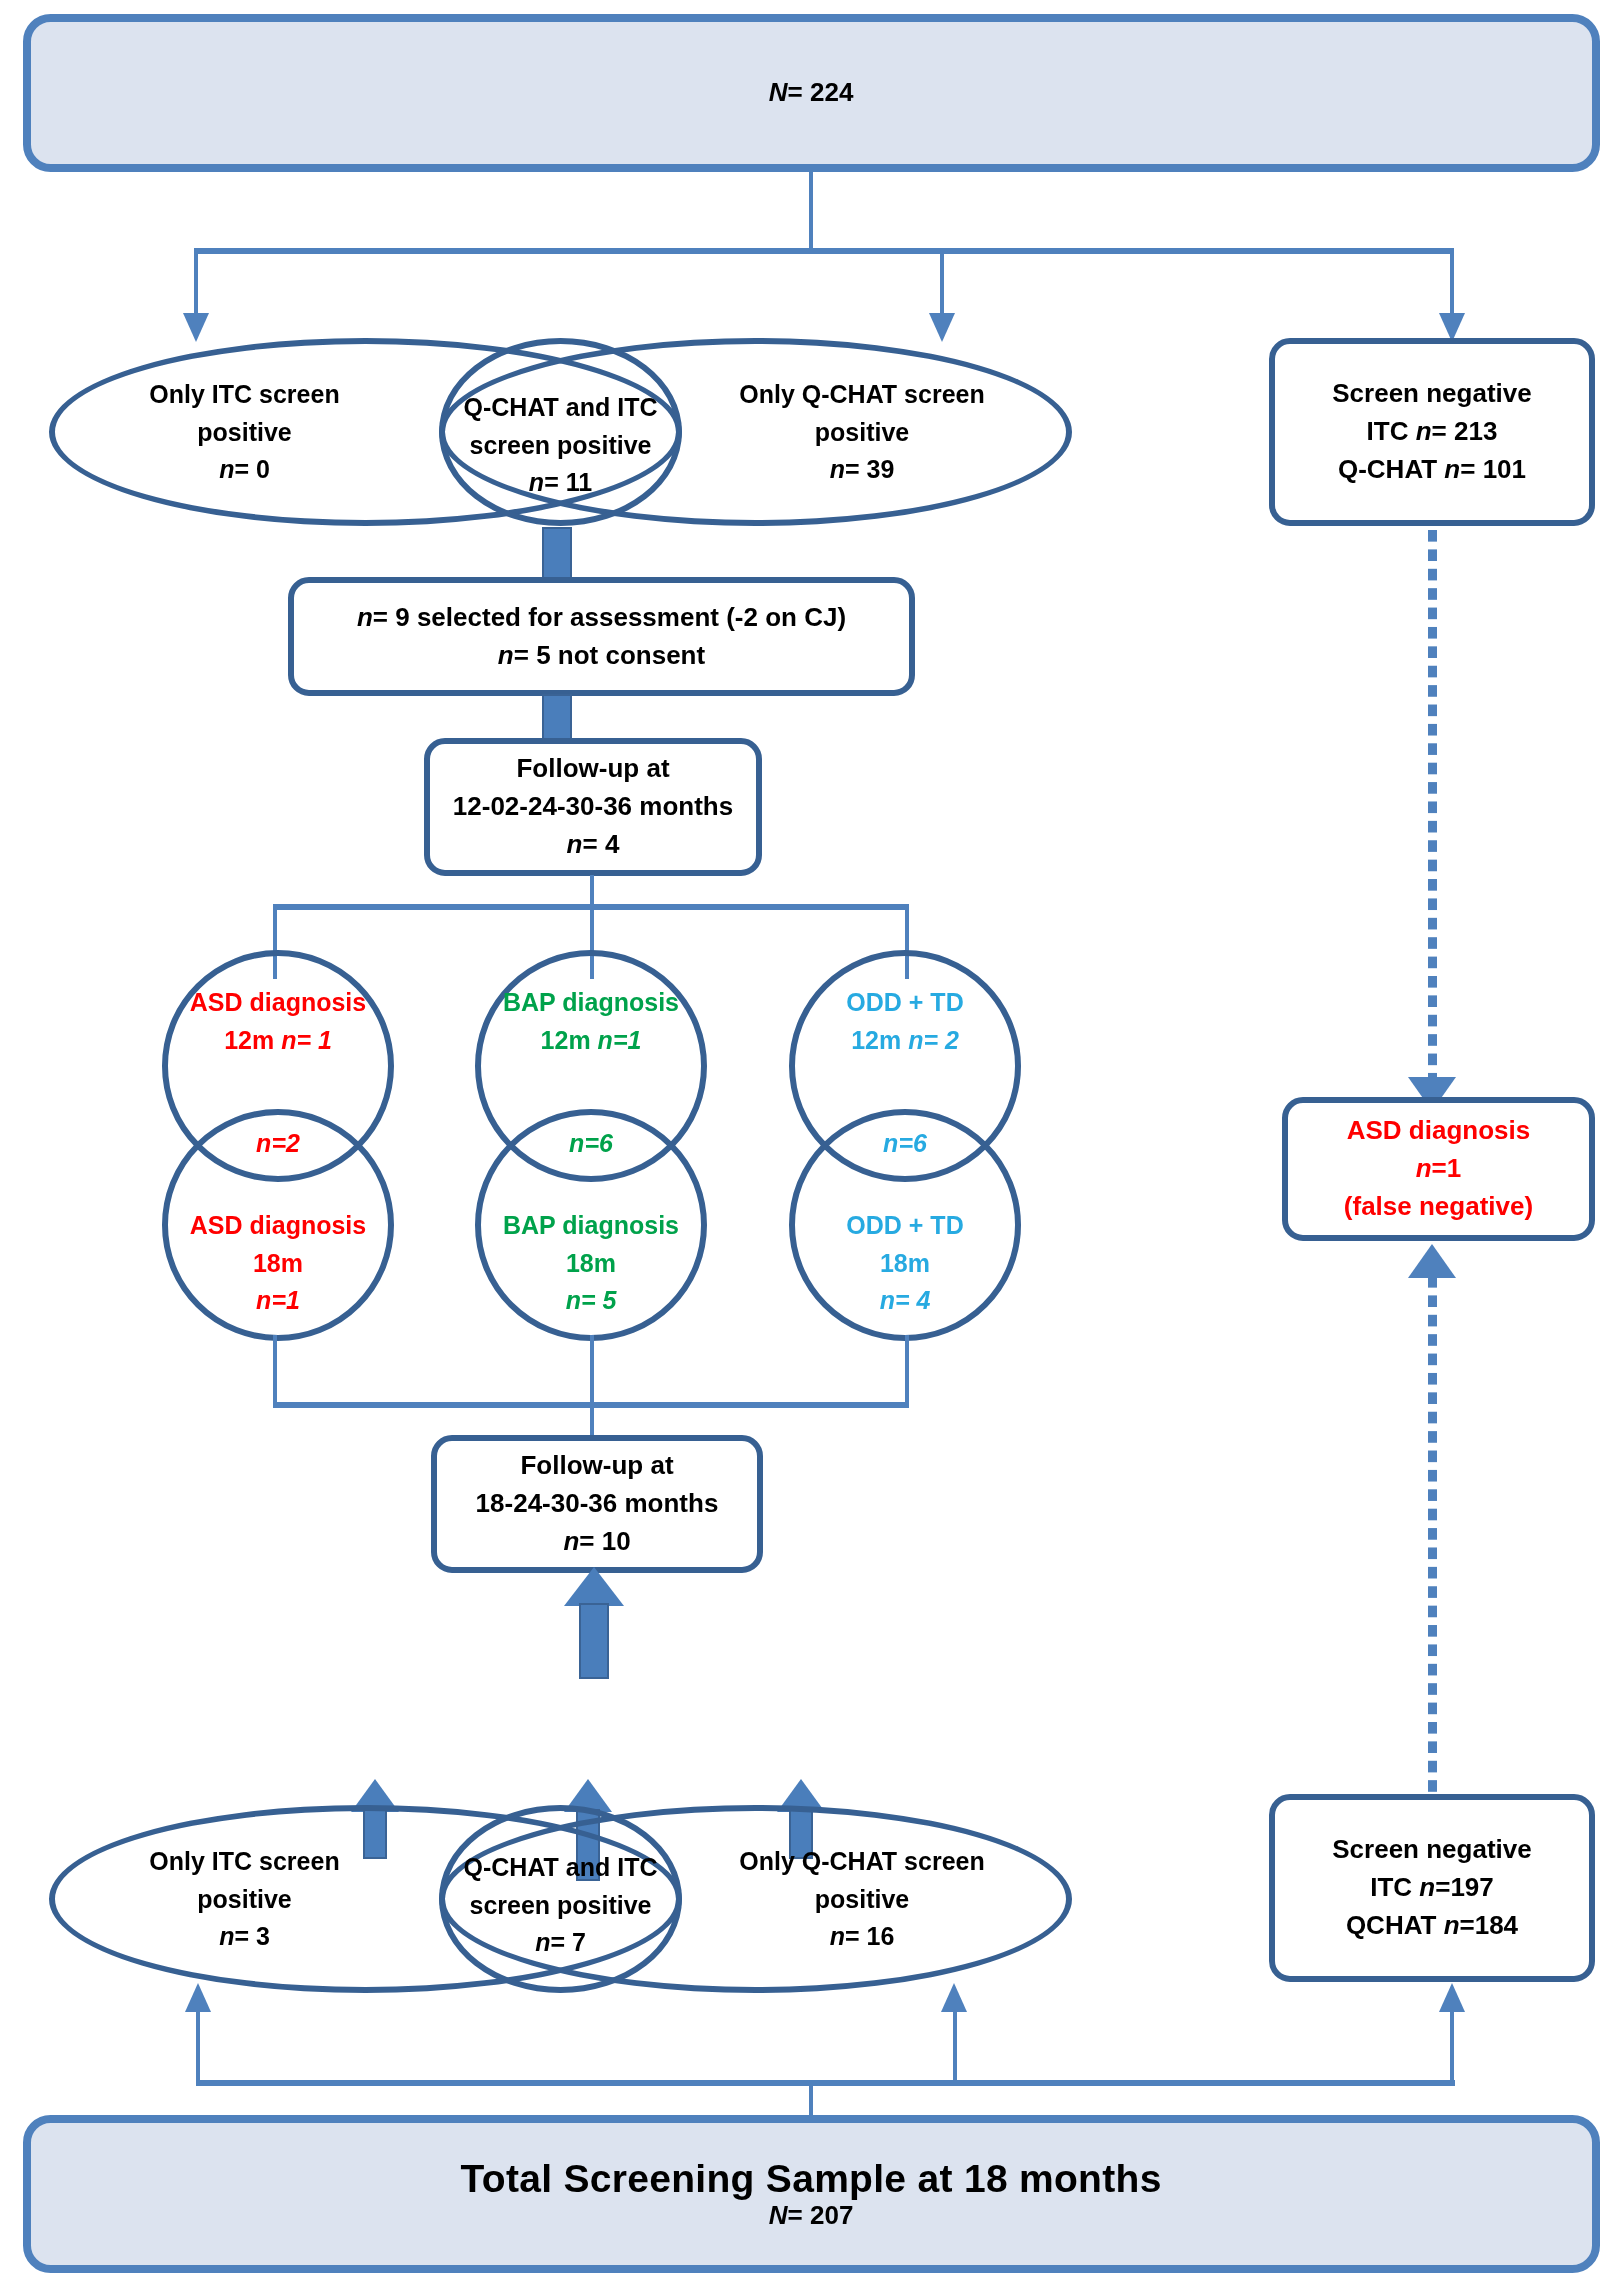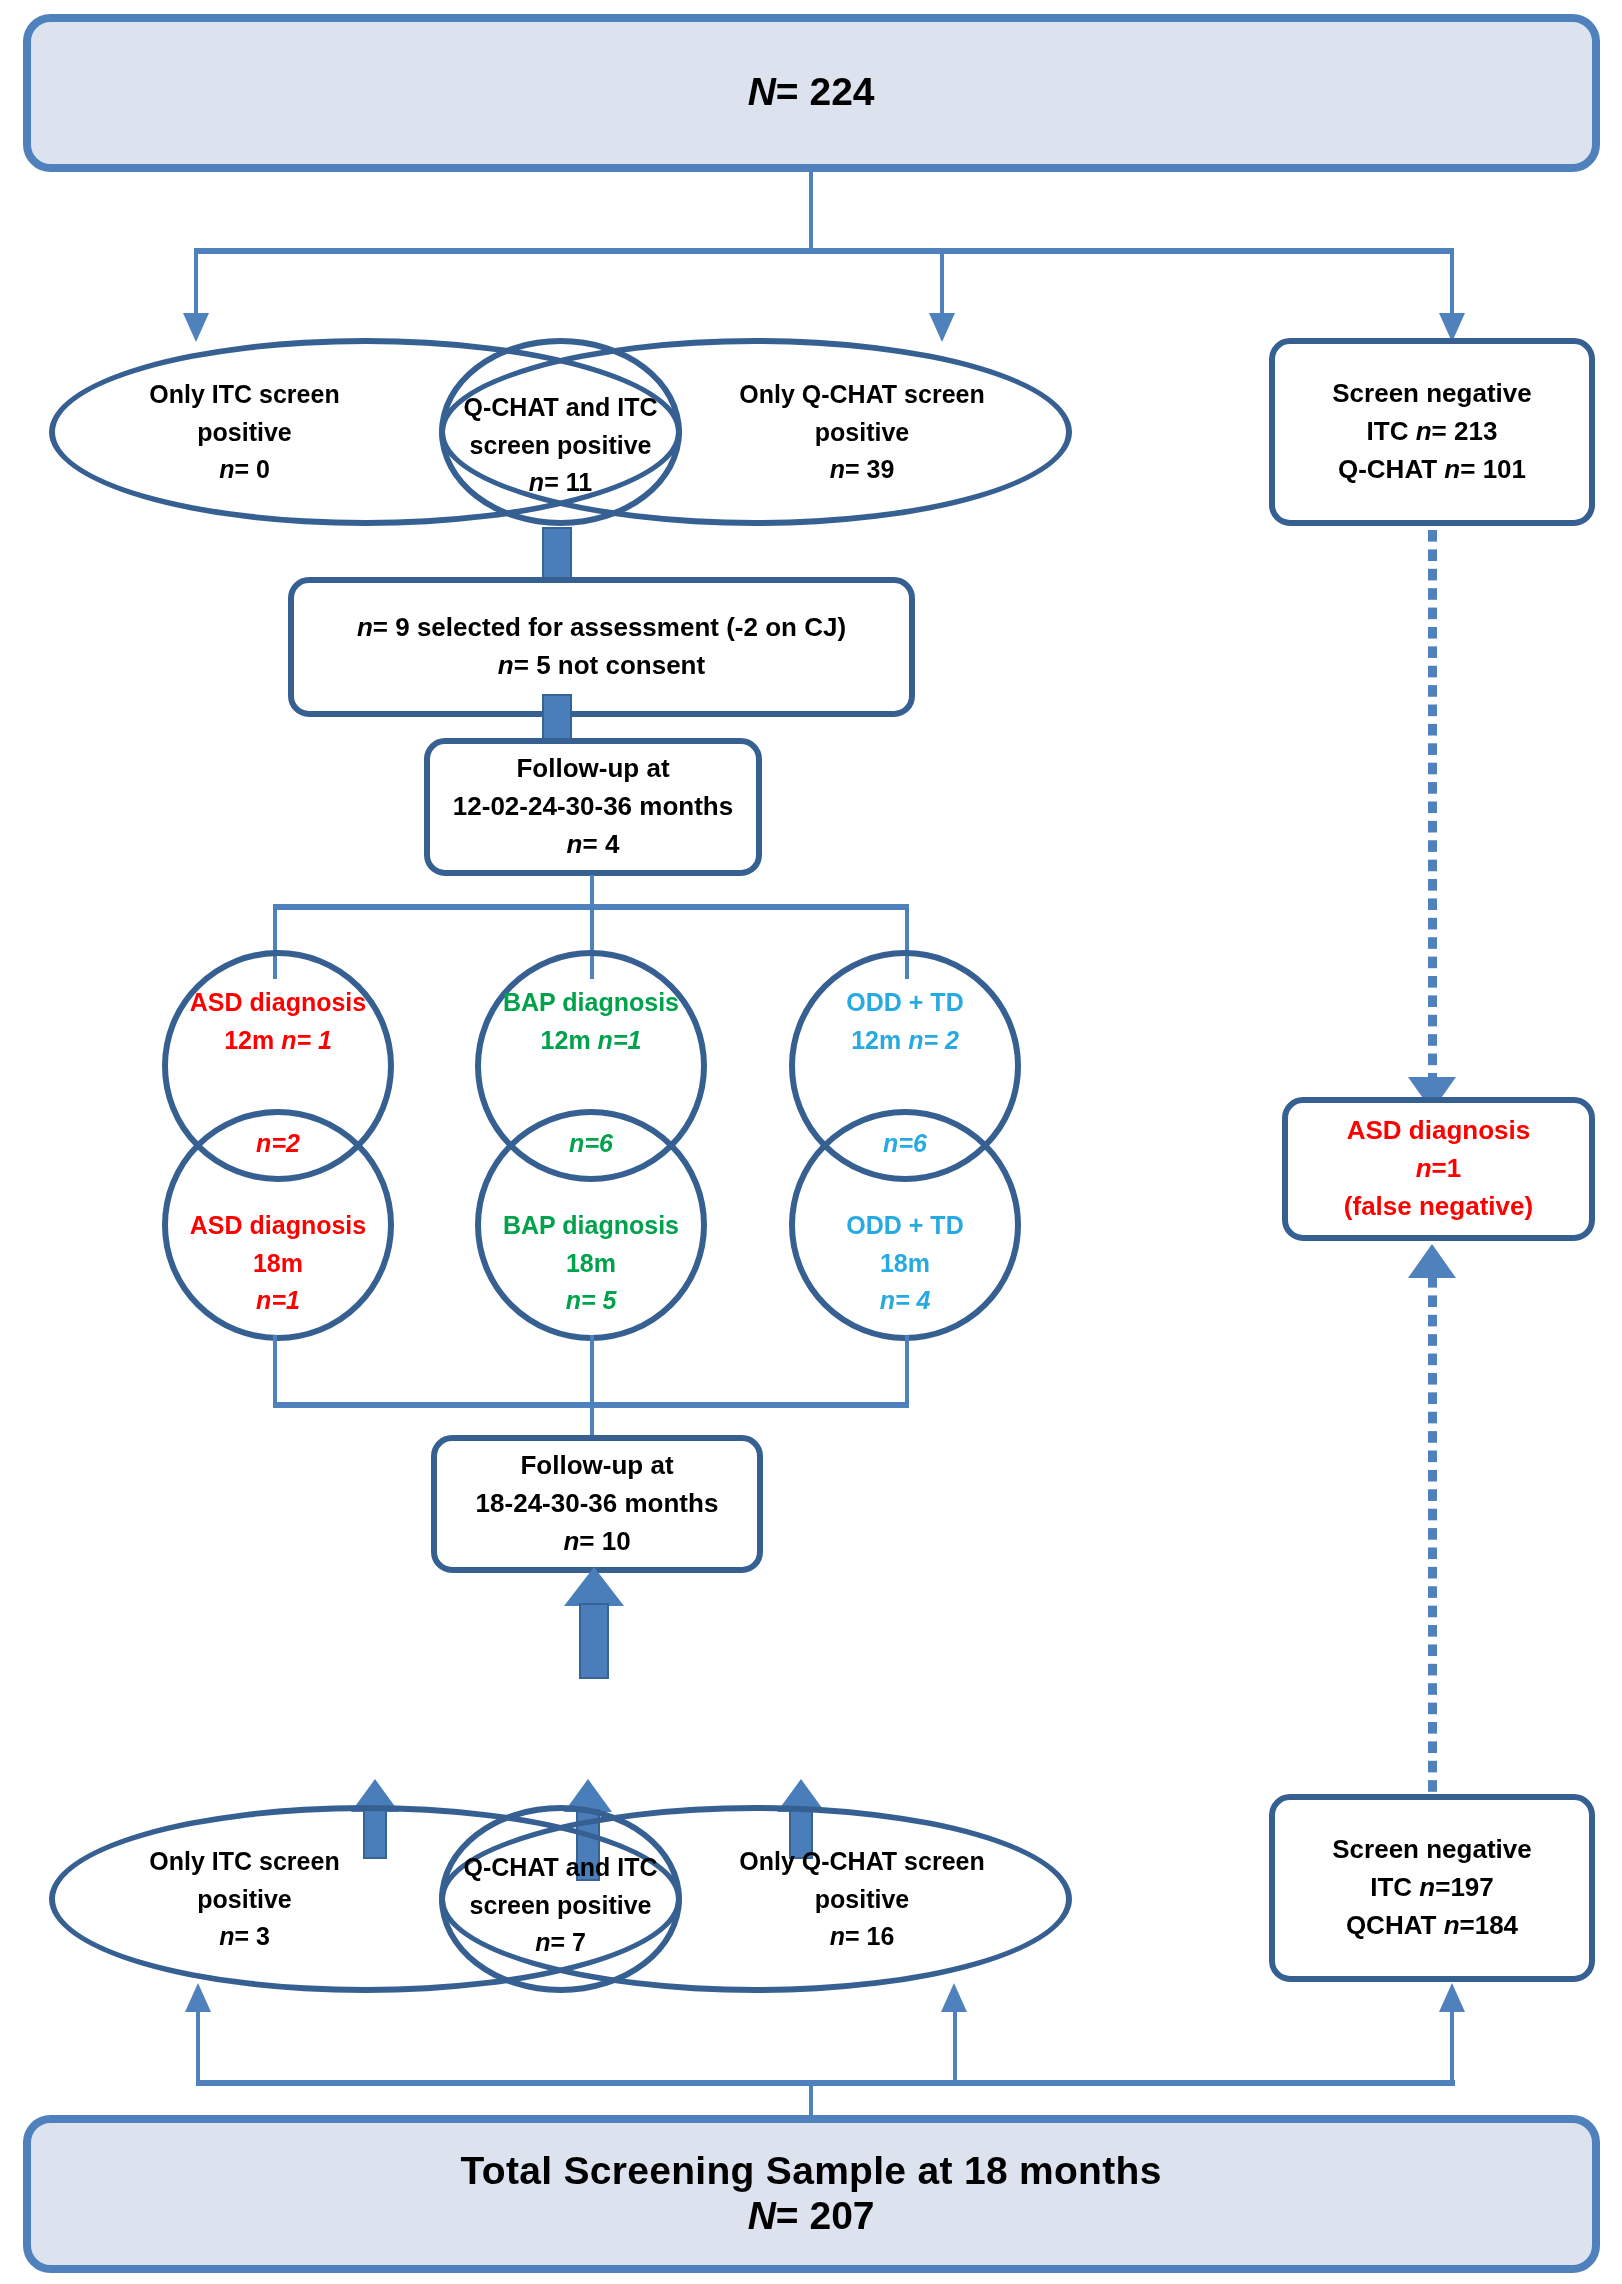--- a/index.html
+++ b/index.html
@@ -7,21 +7,21 @@
   #stage{position:relative;width:1622px;height:2284px;background:#fff;overflow:hidden;}
 
   
   .hdrbox{
     position:absolute;border:8.8px solid #4F81BD;background:#DCE3EF;
     border-radius:27.6px;box-sizing:border-box;
     display:flex;flex-direction:column;align-items:center;justify-content:center;
     text-align:center;color:#000;font-weight:bold;
   }
   .hdrbox .l1{font-size:39px;line-height:1.15;letter-spacing:0.3px;}
-  .hdrbox .l2{font-size:39px;line-height:1.15;}
+  .hdrbox .l2{font-size:26px;line-height:1.15;}
   .hdrbox .l2 em{font-style:italic;}
 
   .rbox{
     position:absolute;border:6.9px solid #376092;background:#ffffff;
     border-radius:21px;box-sizing:border-box;
     display:flex;flex-direction:column;align-items:center;justify-content:center;
     text-align:center;color:#000;font-weight:bold;font-size:26px;line-height:1.45;
   }
   .rbox.red{color:#FF0000;}
   .rbox em{font-style:italic;}
@@ -110,21 +110,21 @@
   </div>
 
   <div class="dash" style="left:1428px;top:530px;height:552px;"></div>
   <div class="dahd down" style="left:1408px;top:1077px;"></div>
 
   <div class="block down" style="left:527px;top:527px;width:60px;height:110px;">
     <div class="shaft" style="left:15px;top:0;width:30px;height:72px;"></div>
     <div class="head" style="left:0;top:70px;"></div>
   </div>
 
-  <div class="rbox" style="left:288px;top:577px;width:627px;height:140px;">
+  <div class="rbox" style="left:288px;top:577px;width:627px;height:119px;">
     <div><em>n</em><span>= 9 selected for assessment (-2 on CJ)</span></div>
     <div><em>n</em><span>= 5 not consent</span></div>
   </div>
 
   <div class="block down" style="left:527px;top:694px;width:60px;height:113px;">
     <div class="shaft" style="left:15px;top:0;width:30px;height:75px;"></div>
     <div class="head" style="left:0;top:73px;"></div>
   </div>
 
   <div class="rbox" style="left:424px;top:738px;width:338px;height:138px;">

